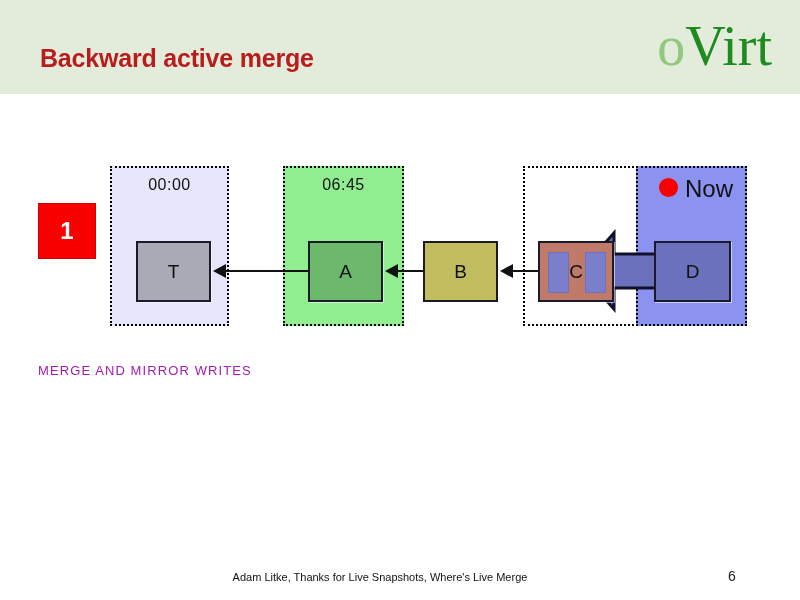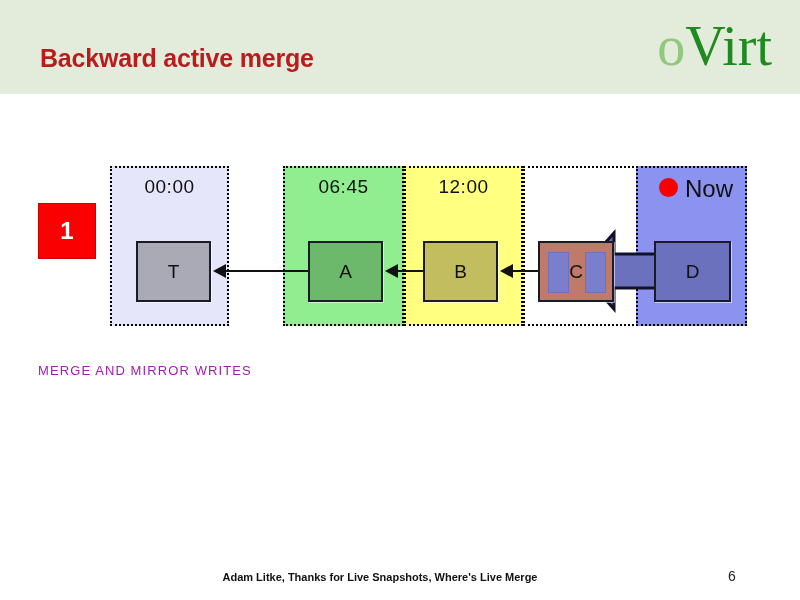--- a/index.html
+++ b/index.html
@@ -52,21 +52,21 @@
   .band {
     position: absolute;
     border: 2px dotted #000000;
     box-sizing: border-box;
   }
   .band-label {
     position: absolute;
     width: 100%;
     top: 8px;
     text-align: center;
-    font-size: 19px;
+    font-size: 16px;
     letter-spacing: 0.5px;
     color: #111111;
   }
 
   
   #step-badge {
     position: absolute;
     left: 38px; top: 203px;
     width: 58px; height: 56px;
     background: #fb0000;
@@ -157,21 +157,21 @@
     font-size: 13px;
     letter-spacing: 1.1px;
     color: #a21caf;
   }
   #footer-note {
     position: absolute;
     left: 0; top: 571px;
     width: 760px;
     text-align: center;
     font-size: 11px;
-    font-weight: bold;
+    font-weight: normal;
     color: #111111;
   }
   #page-number {
     position: absolute;
     left: 728px; top: 568px;
     font-size: 14px;
     color: #222222;
   }
 </style>
 </head>
@@ -188,23 +188,20 @@
 <div id="diagram">
 
   <div class="band" style="left:110px; top:166px; width:119px; height:160px; background:#e6e6fa;">
     <div class="band-label">00:00</div>
   </div>
 
   <div class="band" style="left:283px; top:166px; width:121px; height:160px; background:#90ee90;">
     <div class="band-label">06:45</div>
   </div>
 
-  <div class="band" style="left:404px; top:166px; width:119px; height:160px; background:#ffff80;">
-    <div class="band-label">12:00</div>
-  </div>
 
   <div class="band" style="left:636px; top:166px; width:111px; height:160px; background:#8c92f0;"></div>
 
   <div class="band" style="left:523px; top:166px; width:115px; height:160px; background:transparent;"></div>
 
   <div id="now-marker">
     <div id="now-dot"></div>
     <div id="now-label">Now</div>
   </div>
 

